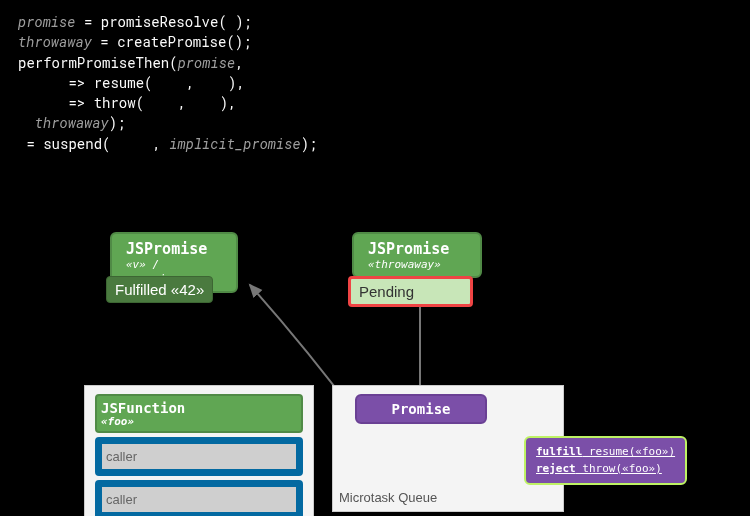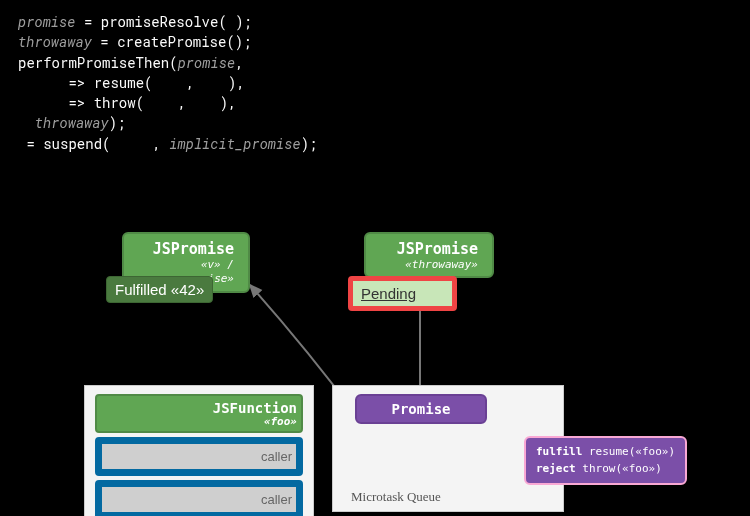--- a/index.html
+++ b/index.html
@@ -32,23 +32,22 @@
     left: 0;
     width: 750px;
     height: 296px;
   }
   .promise-box {
     position: absolute;
     background: #60a653;
     border: 2px solid #508a46;
     border-radius: 6px;
     color: #fff;
-    text-align: right;
+    text-align: left;
     padding: 6px 14px 4px 14px;
-    margin-left: 12px;
   }
   .promise-box .title {
     font-family: Consolas, monospace;
     font-weight: bold;
     font-size: 15px;
     line-height: 1.2;
   }
   .promise-box .subtitle {
     font-family: Consolas, monospace;
     font-size: 11px;
@@ -63,39 +62,38 @@
     padding: 4px 8px;
   }
   .fulfilled {
     background: #4a7a3f;
     color: #fff;
     border: 1px solid #3d6633;
   }
   .pending {
     background: #c8e6b8;
     color: #333;
-    border: 5px solid #ef4444;
-    width: 109px;
-    text-decoration: underline;
+    border: 3px solid #ef4444;
+    width: 125px;
   }
 
   .stack-container {
     position: absolute;
     background: #f4f4f4;
     border: 1px solid #ccc;
     padding: 8px 10px 6px 10px;
   }
   .stack-label {
     font-family: Arial, sans-serif;
     font-size: 13px;
     color: #555;
     margin-top: 4px;
   }
   .stack-item {
-    text-align: right;
+    text-align: left;
     font-family: Arial, sans-serif;
     font-size: 13px;
     border-radius: 4px;
     margin-bottom: 4px;
     padding: 6px 4px;
   }
   .green-top {
     background: #60a653;
     border: 2px solid #508a46;
     color: #fff;
@@ -125,27 +123,28 @@
     font-family: Consolas, monospace;
     font-weight: bold;
     font-size: 14px;
     text-align: center;
     padding: 5px 10px;
     line-height: 1.15;
   }
   .detail-box {
     position: absolute;
     background: #7b4fa8;
-    border: 2px solid #f9a8d4;
+    border: 2px solid #bef264;
     border-radius: 6px;
     color: #fff;
     font-family: Consolas, monospace;
     font-size: 11px;
     padding: 6px 10px;
     line-height: 1.5;
+    text-decoration: underline;
   }
   .detail-box .strong { font-weight: bold; }
 
   svg.arrows {
     position: absolute;
     top: 0; left: 0;
     width: 750px; height: 296px;
     pointer-events: none;
   }
 </style>
@@ -191,21 +190,21 @@
       <div class="gsub">«foo»</div>
     </div>
     <div class="stack-item grey-frame">caller</div>
     <div class="stack-item grey-frame">caller</div>
   </div>
 
   <div class="stack-container" style="left:332px; top:165px; width:232px; height:127px; position:absolute;">
     <div class="purple-box" style="width:132px; margin-left:12px;">
       <div>Promise</div>
     </div>
-    <div class="stack-label" style="position:absolute; bottom:6px; left:18px;font-family:Liberation Serif, serif;">Microtask Queue</div>
+    <div class="stack-label" style="position:absolute; bottom:6px; left:6px;">Microtask Queue</div>
   </div>
 
   <div class="detail-box" style="left:524px; top:216px;">
     <div><span class="strong">fulfill</span><span> resume(«foo»)</span></div>
     <div><span class="strong">reject</span><span>  throw(«foo»)</span></div>
   </div>
 
 </div>
 
 </body></html>

